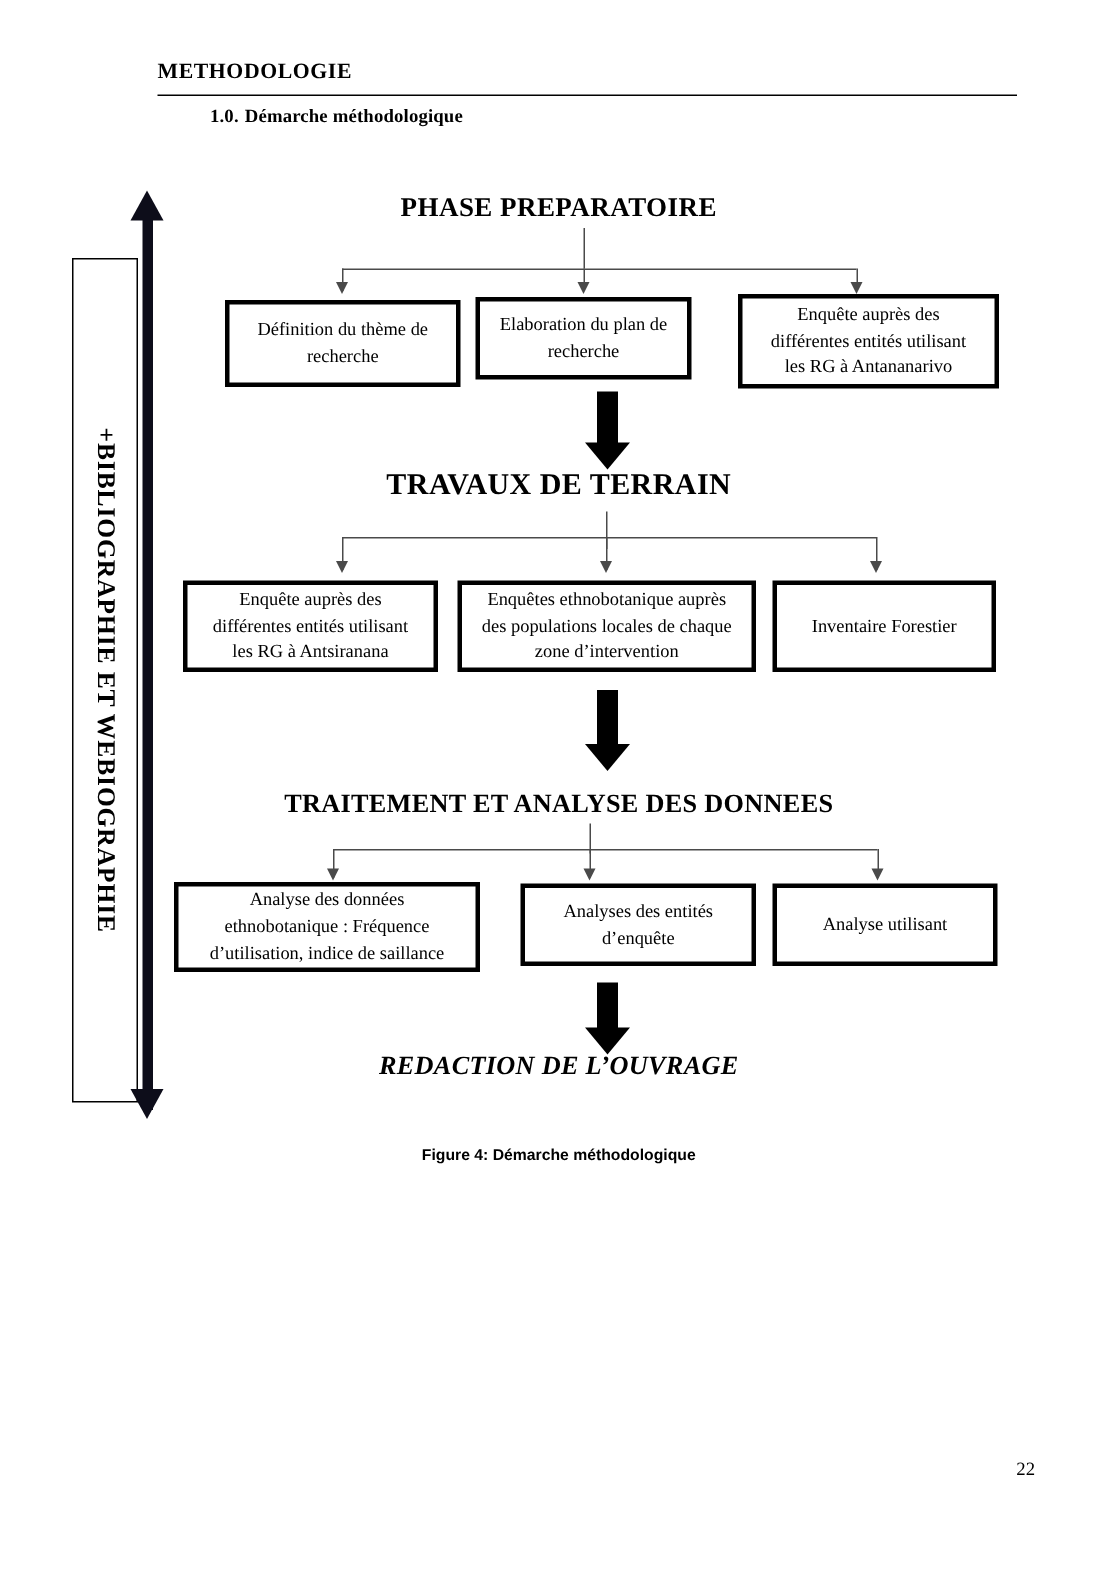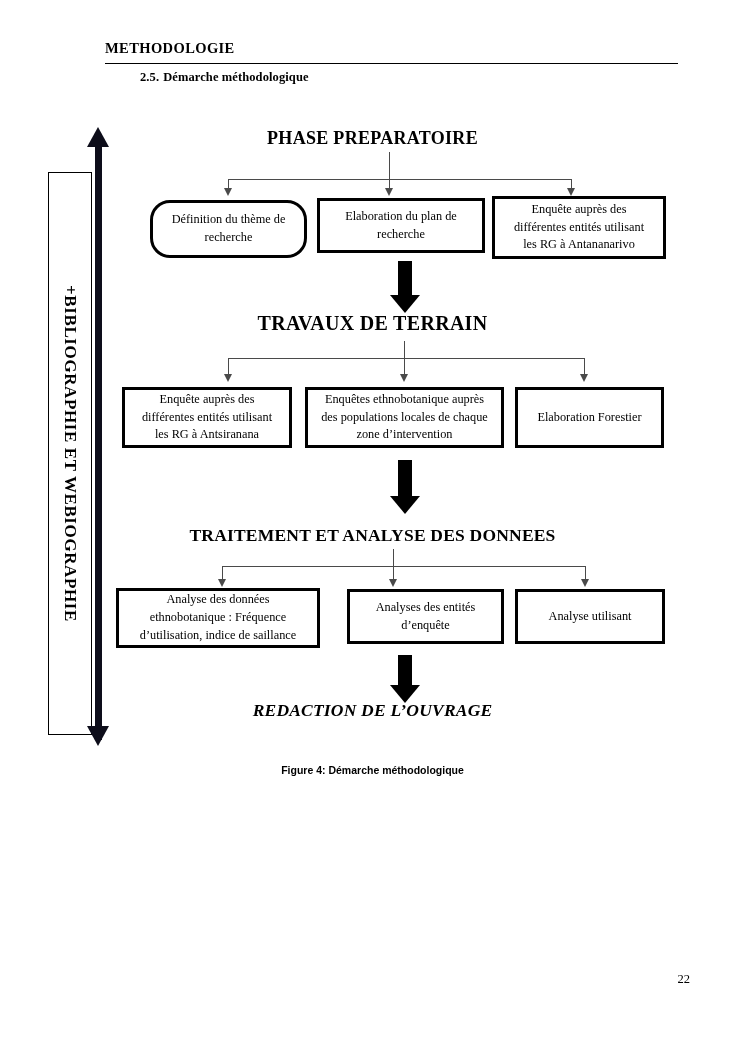--- a/index.html
+++ b/index.html
@@ -177,47 +177,47 @@
     font-size: 12.5px;
   }
 </style>
 </head>
 <body>
 
 <div id="page-header">METHODOLOGIE</div>
 <div id="header-rule"></div>
 
 <div id="section-heading">
-  <span class="num">2.5.</span><span>Démarche méthodologique</span>
+  <span class="num">1.0.</span><span>Démarche méthodologique</span>
 </div>
 
 <div id="biblio-box"></div>
 <div id="biblio-label">+BIBLIOGRAPHIE ET WEBIOGRAPHIE</div>
 <div id="biblio-arrow-shaft"></div>
 <div id="biblio-arrow-head-top"></div>
 <div id="biblio-arrow-head-bottom"></div>
 
 <div id="phase1-title" class="phase-title">PHASE PREPARATOIRE</div>
 
 <div class="conn-stem" style="left:389px; top:152px; height:27px;"></div>
 <div class="conn-bar" style="left:228px; top:179px; width:343px;"></div>
 <div class="conn-drop" style="left:228px; top:179px; height:15px;"></div>
 <div class="conn-head" style="left:224px; top:188px;"></div>
 <div class="conn-drop" style="left:389px; top:179px; height:15px;"></div>
 <div class="conn-head" style="left:385px; top:188px;"></div>
 <div class="conn-drop" style="left:571px; top:179px; height:15px;"></div>
 <div class="conn-head" style="left:567px; top:188px;"></div>
 
-<div class="flow-box" style="left:150px; top:200px; width:157px; height:58px;border-radius:20px;">
+<div class="flow-box" style="left:150px; top:200px; width:157px; height:58px;">
   <div>
     <span>Définition du thème de</span>
     <span>recherche</span>
   </div>
 </div>
-<div class="flow-box" style="left:317px; top:198px; width:168px; height:55px;">
+<div class="flow-box" style="left:317px; top:198px; width:144px; height:55px;">
   <div>
     <span>Elaboration du plan de</span>
     <span>recherche</span>
   </div>
 </div>
 <div class="flow-box" style="left:492px; top:196px; width:174px; height:63px;">
   <div>
     <span>Enquête auprès des</span>
     <span>différentes entités utilisant</span>
     <span>les RG à Antananarivo</span>
@@ -247,21 +247,21 @@
 </div>
 <div class="flow-box" style="left:305px; top:387px; width:199px; height:61px;">
   <div>
     <span>Enquêtes ethnobotanique auprès</span>
     <span>des populations locales de chaque</span>
     <span>zone d’intervention</span>
   </div>
 </div>
 <div class="flow-box" style="left:515px; top:387px; width:149px; height:61px;">
   <div>
-    <span>Elaboration Forestier</span>
+    <span>Inventaire Forestier</span>
   </div>
 </div>
 
 <div class="block-arrow-shaft" style="left:398px; top:460px; height:38px;"></div>
 <div class="block-arrow-head" style="left:390px; top:496px;"></div>
 
 <div id="phase3-title" class="phase-title">TRAITEMENT ET ANALYSE DES DONNEES</div>
 
 <div class="conn-stem" style="left:393px; top:549px; height:20px;"></div>
 <div class="conn-bar" style="left:222px; top:566px; width:363px;"></div>

